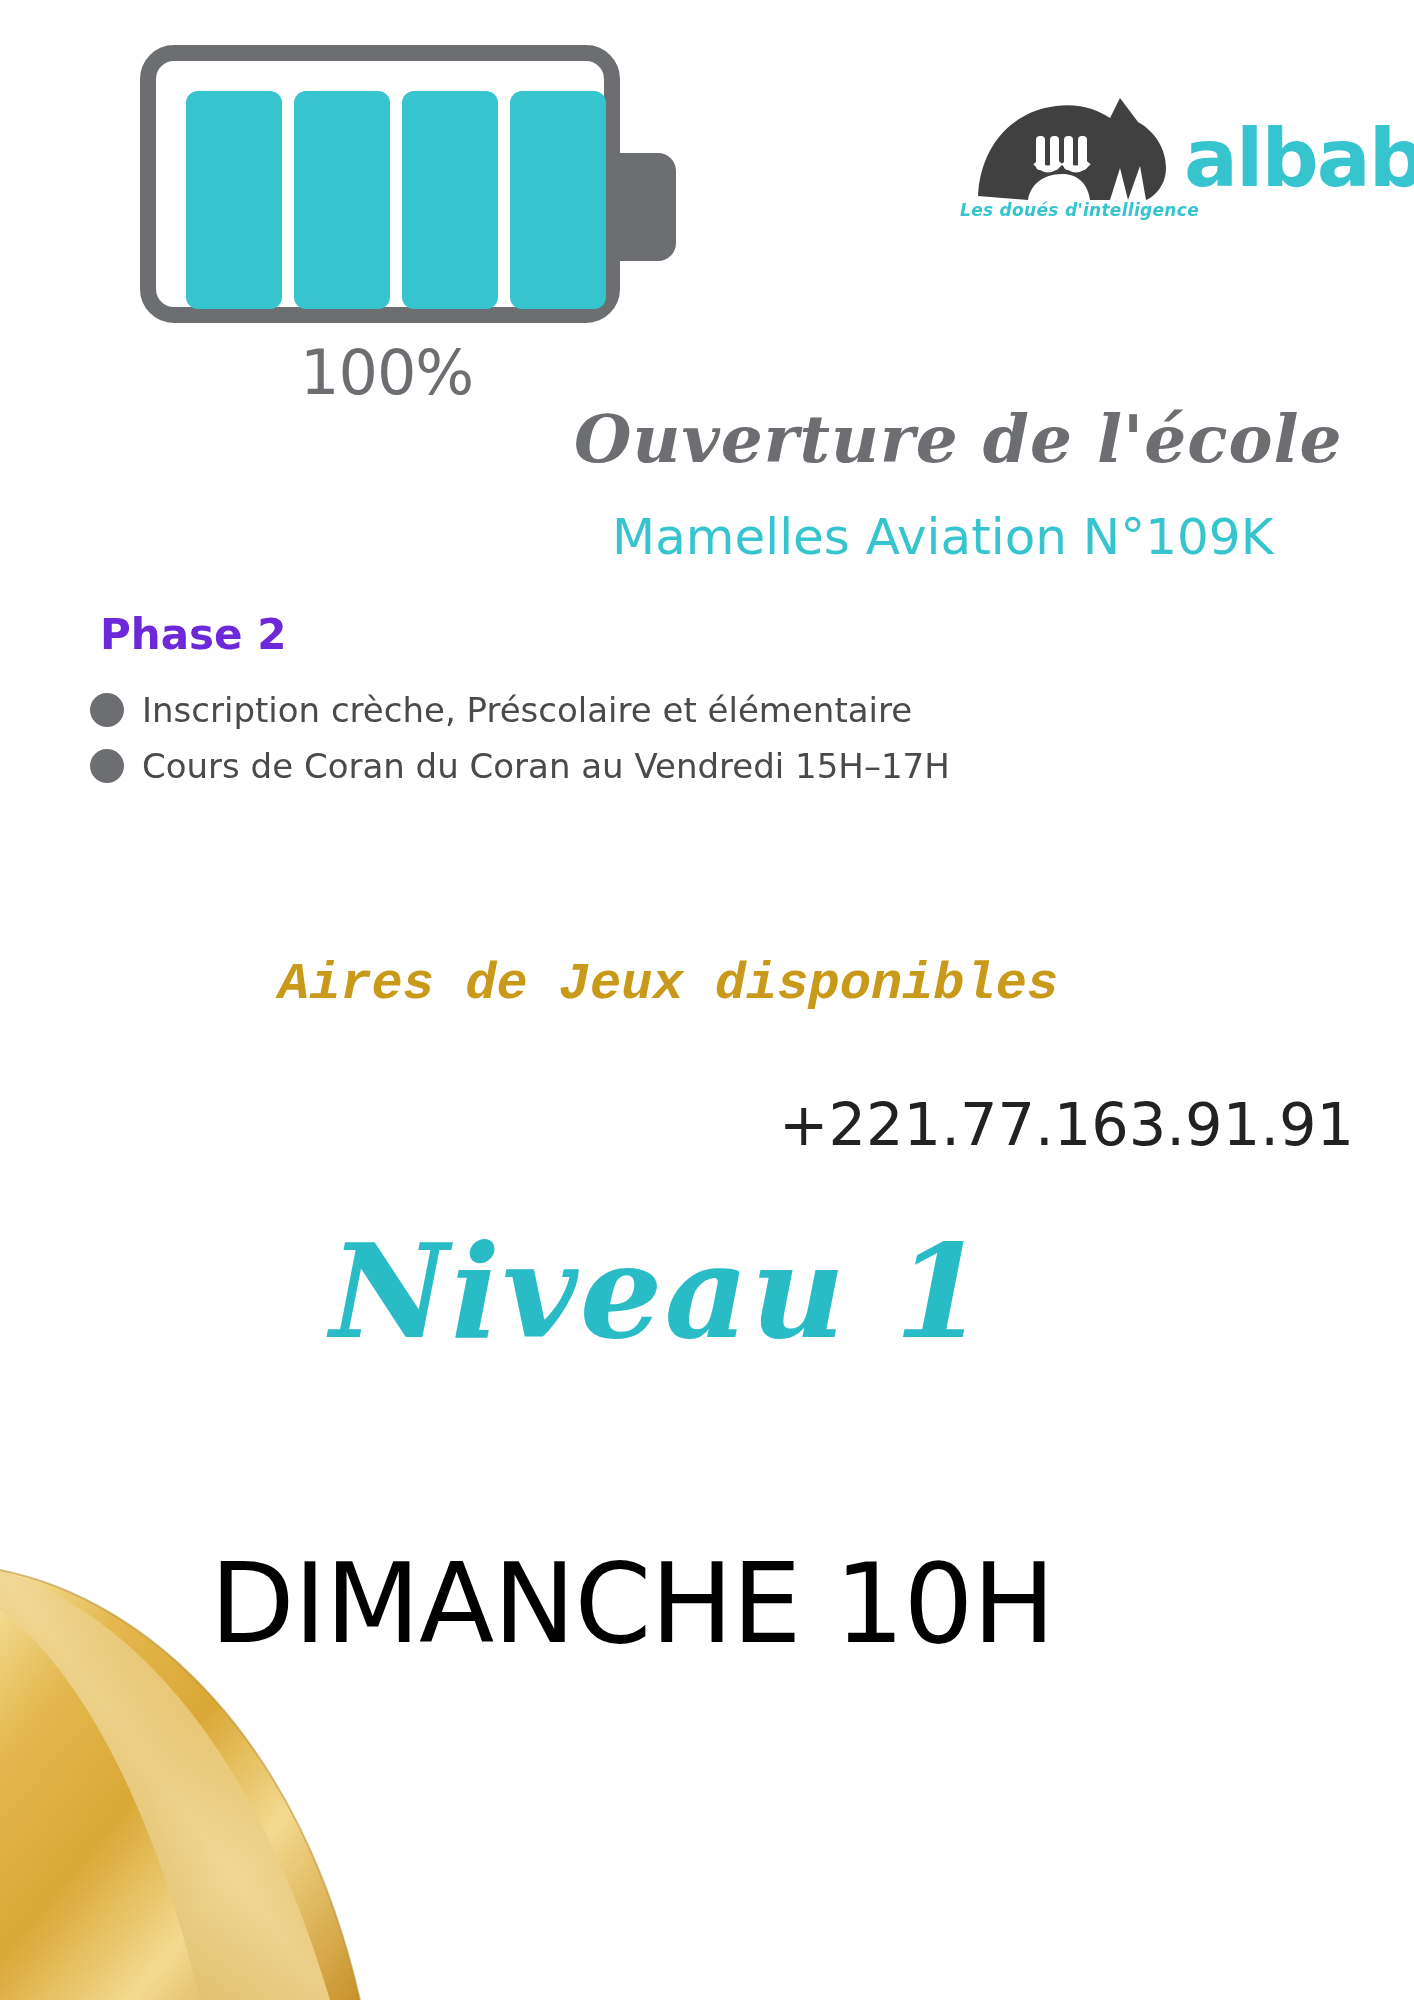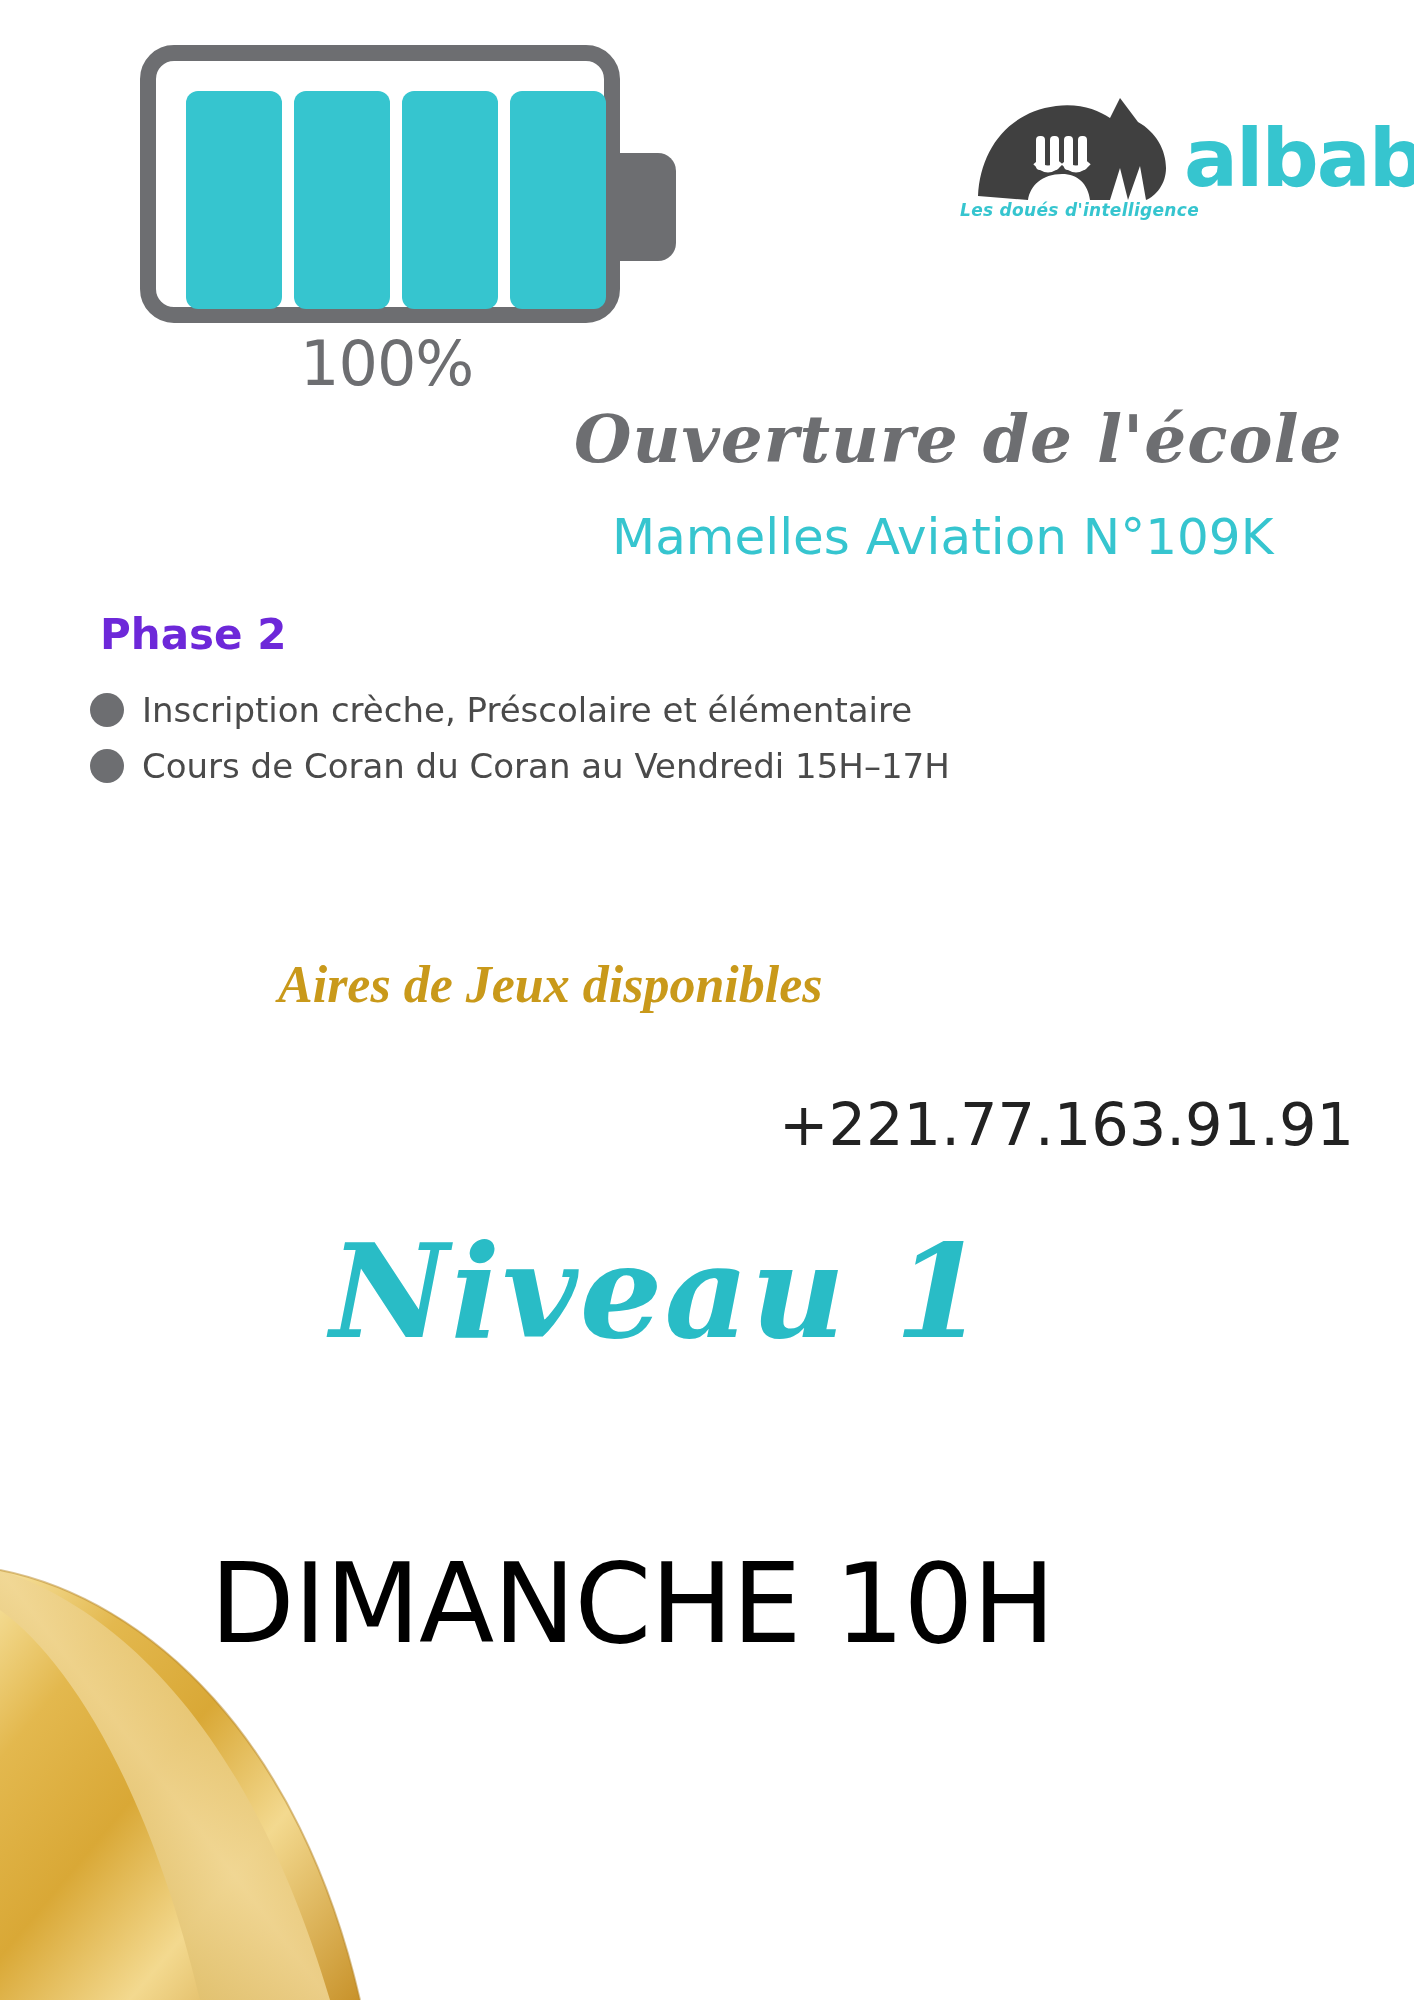--- a/index.html
+++ b/index.html
@@ -54,21 +54,21 @@
     gap: 12px;
   }
   .battery-cell {
     flex: 1;
     background: #36c5cf;
     border-radius: 12px;
   }
   .battery-pct {
     position: absolute;
     left: 300px;
-    top: 327px;
+    top: 336px;
     font-size: 62px;
     color: #6d6e71;
     font-family: "DejaVu Sans", sans-serif;
     letter-spacing: -1px;
   }
 
   
   .logo {
     position: absolute;
     right: 42px;
@@ -165,21 +165,21 @@
     white-space: nowrap;
   }
 
   
   .playground {
     position: absolute;
     left: 278px;
     top: 955px;
     font-size: 52px;
     color: #c9991a;
-    font-family: Liberation Serif, serif;
+    font-family: Liberation Mono, monospace;
     font-style: italic;
     font-weight: bold;
     white-space: nowrap;
   }
 
   
   .phone {
     position: absolute;
     right: 60px;
     top: 1090px;

